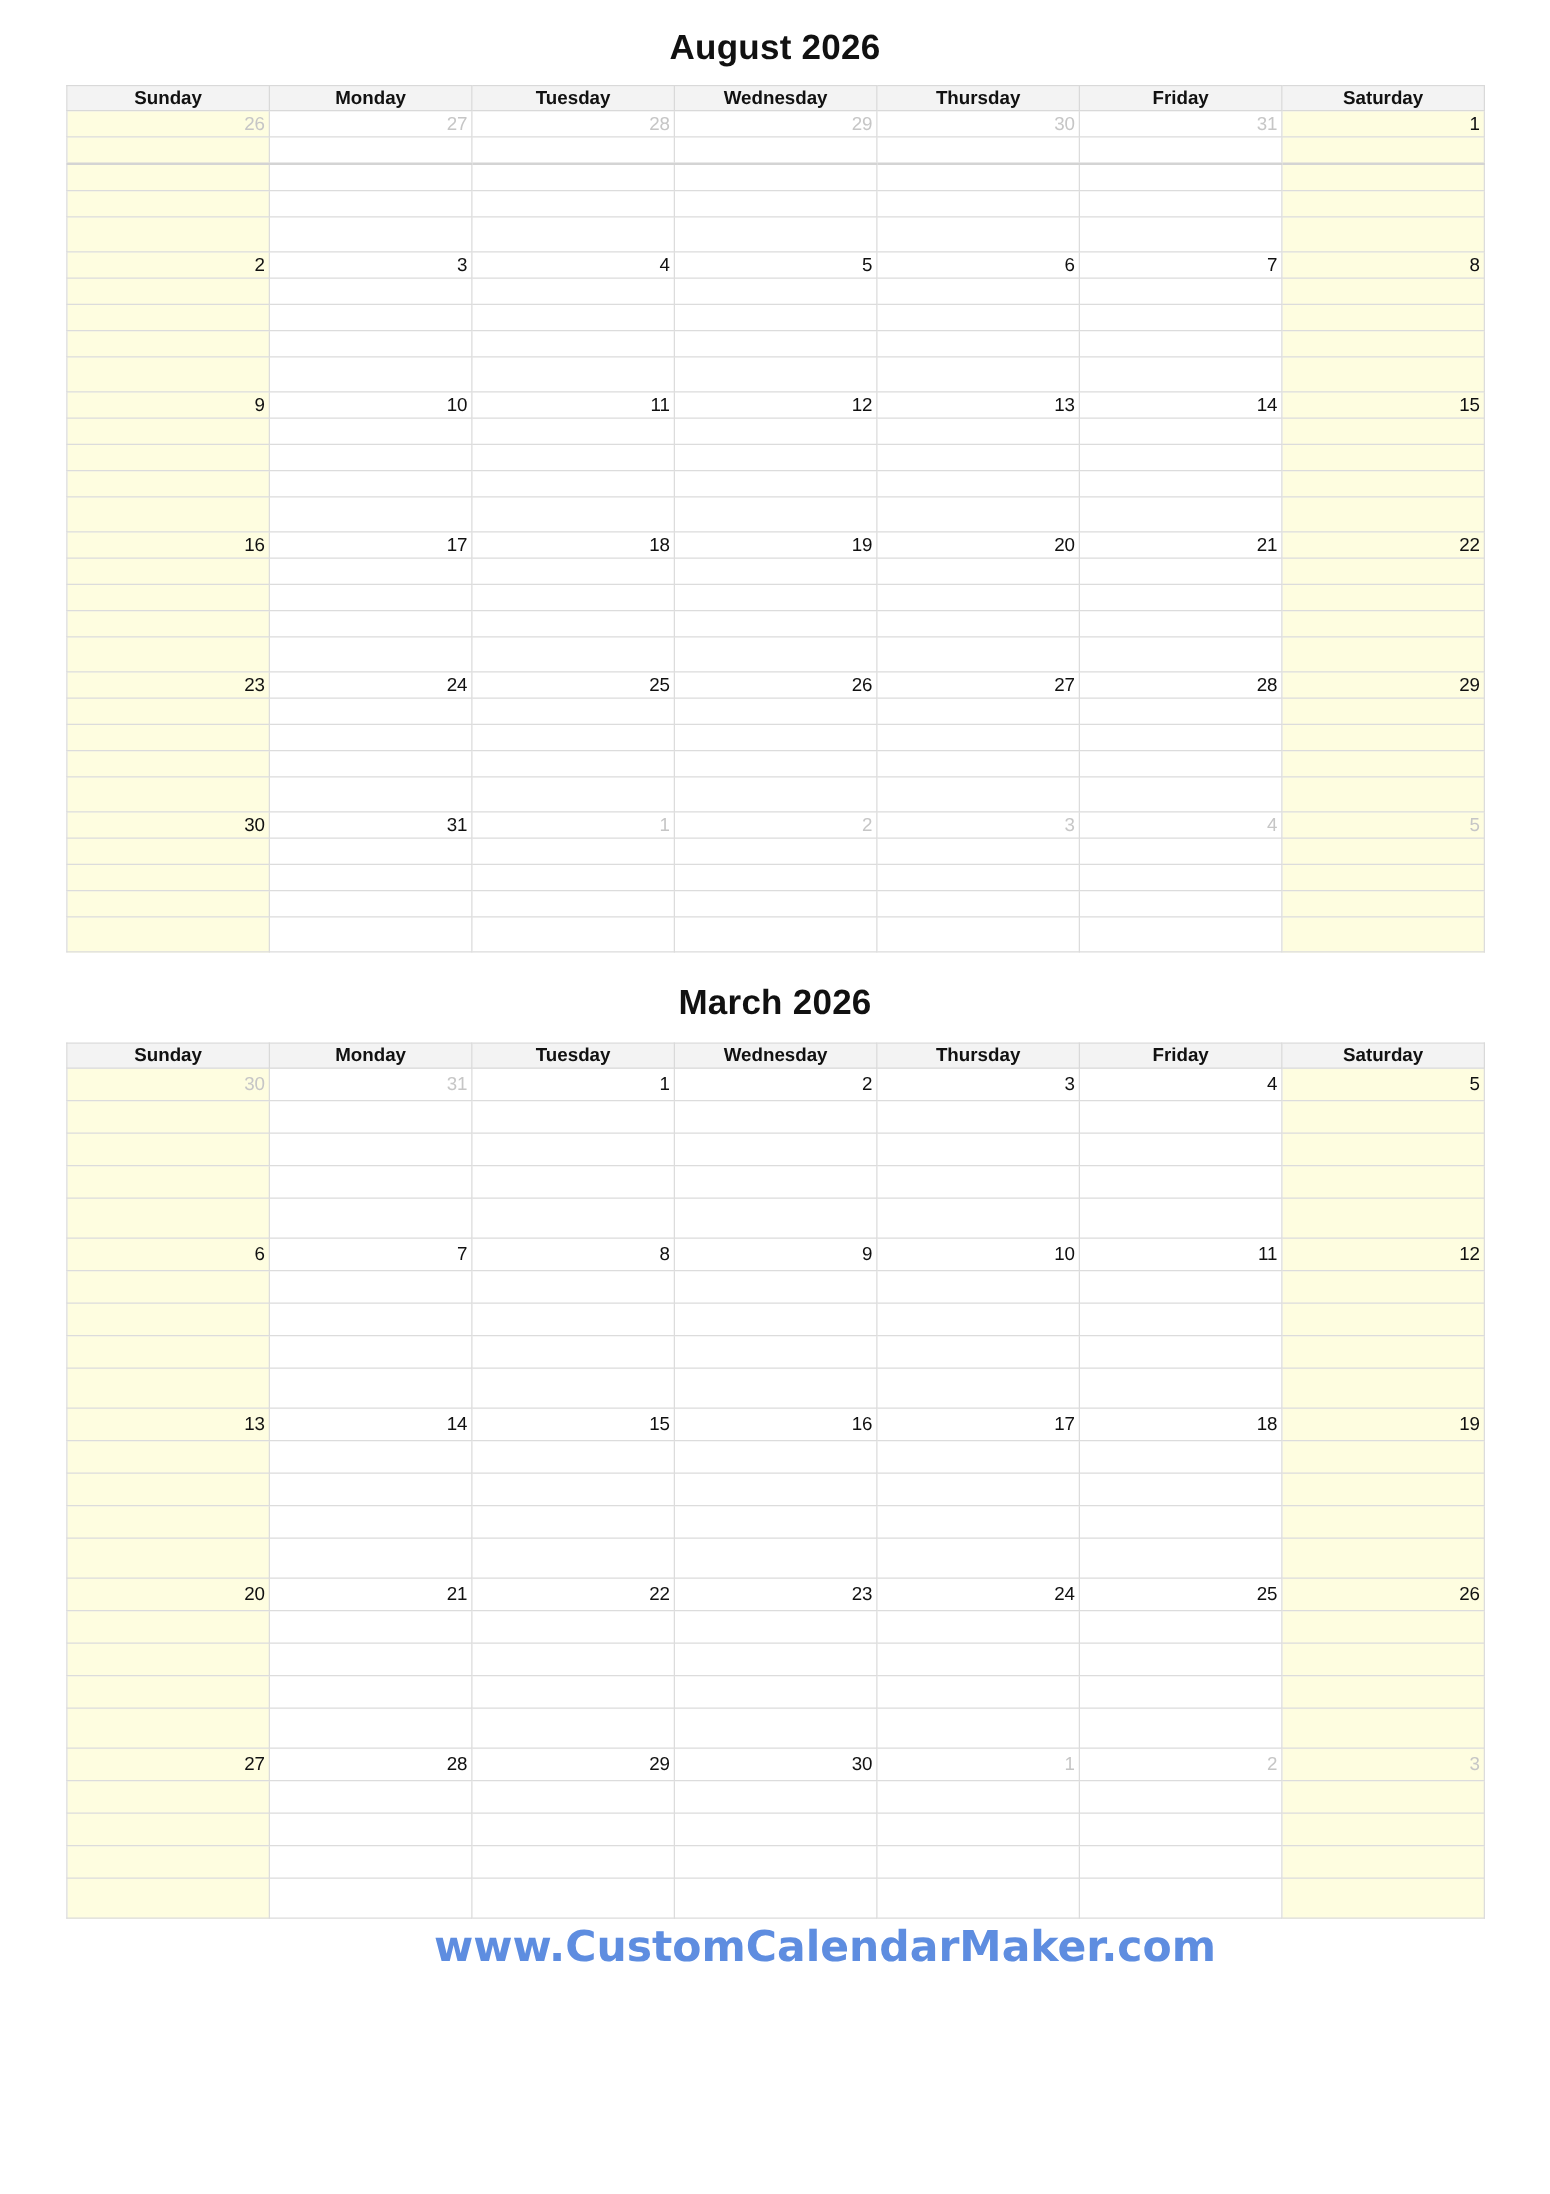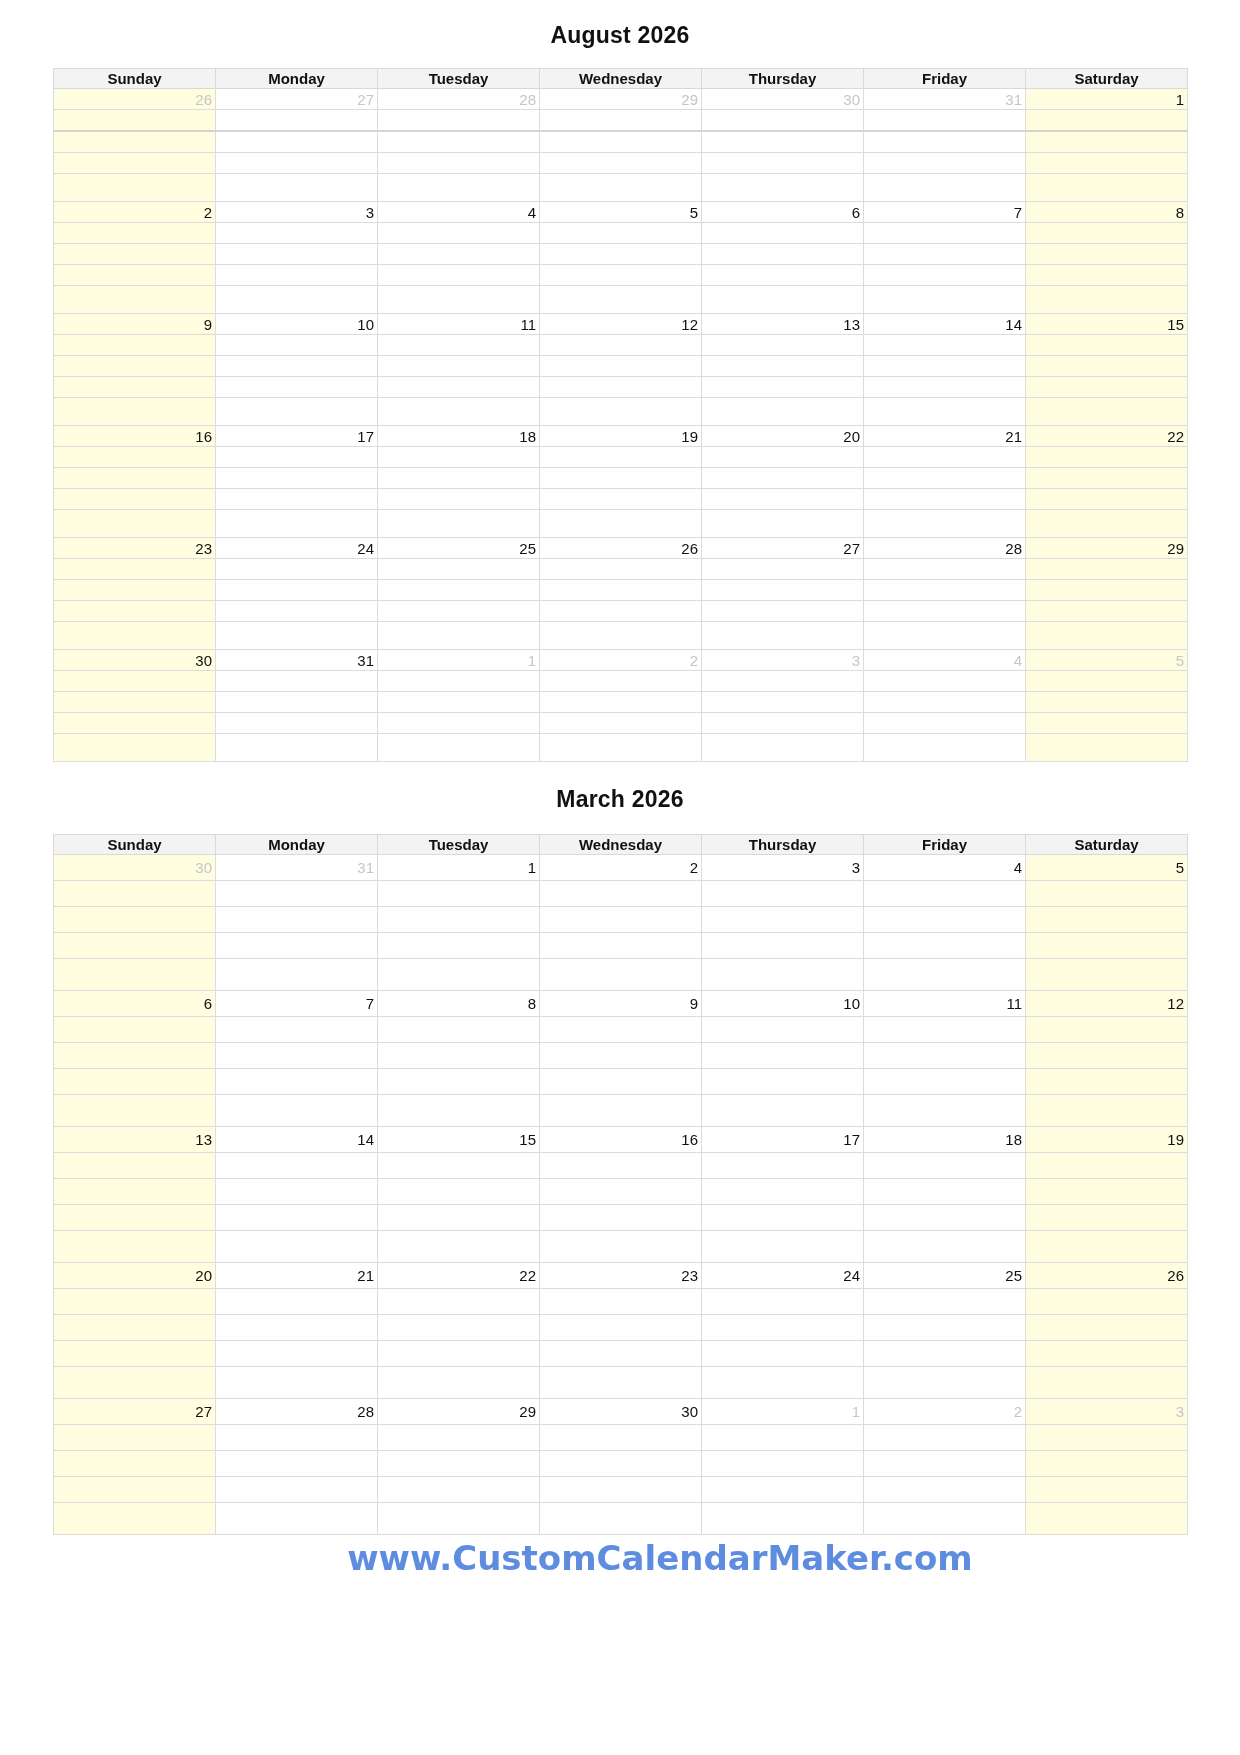--- a/index.html
+++ b/index.html
@@ -1,17 +1,17 @@
 <!DOCTYPE html>
 <html><head>
 <meta charset="utf-8">
 <style>
   html, body { margin: 0; padding: 0; background: #ffffff; }
   body { width: 1240px; height: 1755px; position: relative; font-family: "Liberation Sans", sans-serif; color: #111; overflow: hidden; }
-  .month-title { position: absolute; left: 0; width: 1240px; text-align: center; font-size: 23px; font-weight: bold; color: #111; letter-spacing: 0.2px; }
+  .month-title { position: absolute; left: 0; width: 1240px; text-align: center; font-size: 28px; font-weight: bold; color: #111; letter-spacing: 0.2px; }
   .cal { position: absolute; left: 53px; width: 1135px; border-collapse: collapse; table-layout: fixed; }
   .cal th { background: #f3f3f3; border: 1px solid #d9d9d9; font-size: 15px; font-weight: bold; height: 19px; padding: 0; text-align: center; color: #111; }
   .cal td { border: 1px solid #dcdcdc; padding: 0 3px 0 0; font-size: 15px; text-align: right; vertical-align: middle; }
   .cal td.we { background: #fefde0; }
   .cal td.muted { color: #c6c6c6; }
   .cal td.first-week-gap { border-bottom: 2px solid #d4d4d4; }
   .aug td.r0 { height: 20px; }
   .aug td.r1, .aug td.r2, .aug td.r3 { height: 20px; }
   .aug td.r4 { height: 27px; }
   .sep td.r0, .sep td.r1, .sep td.r2, .sep td.r3 { height: 25px; }

